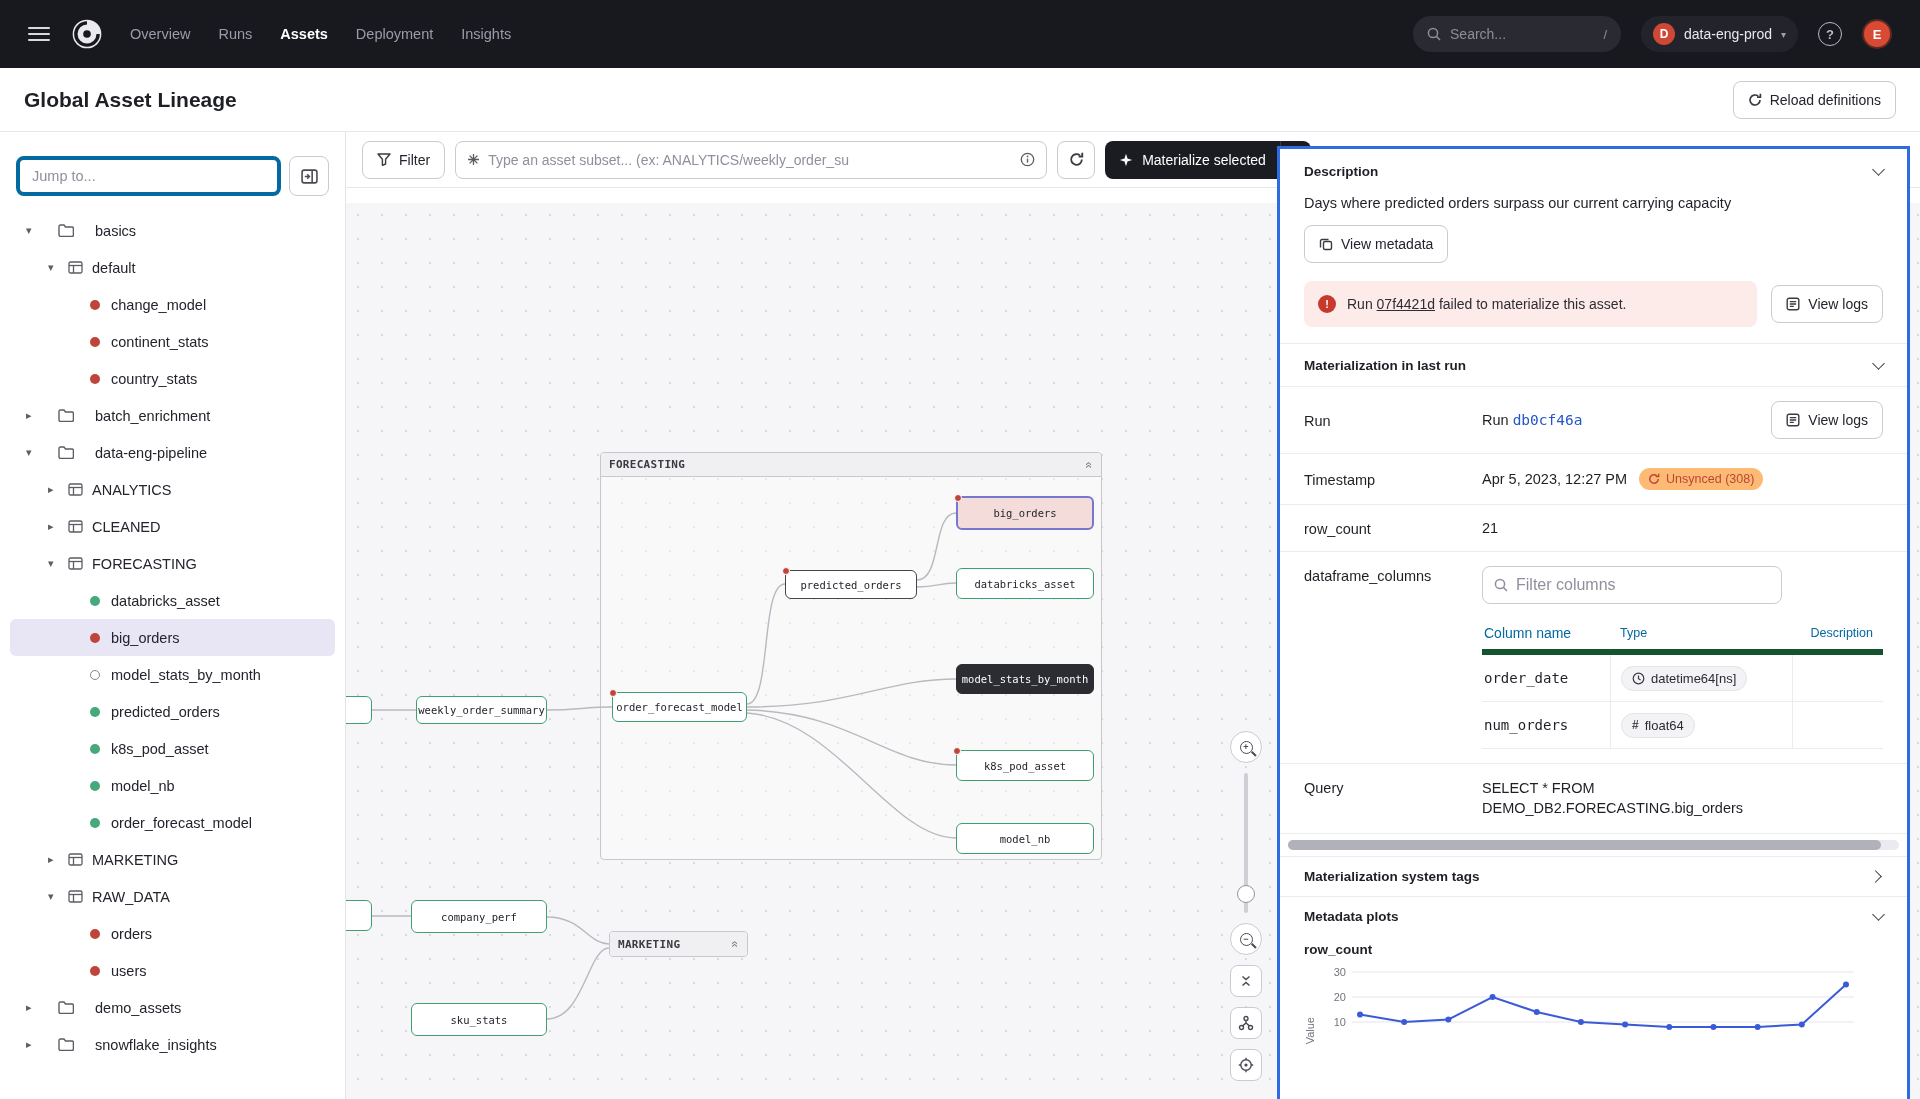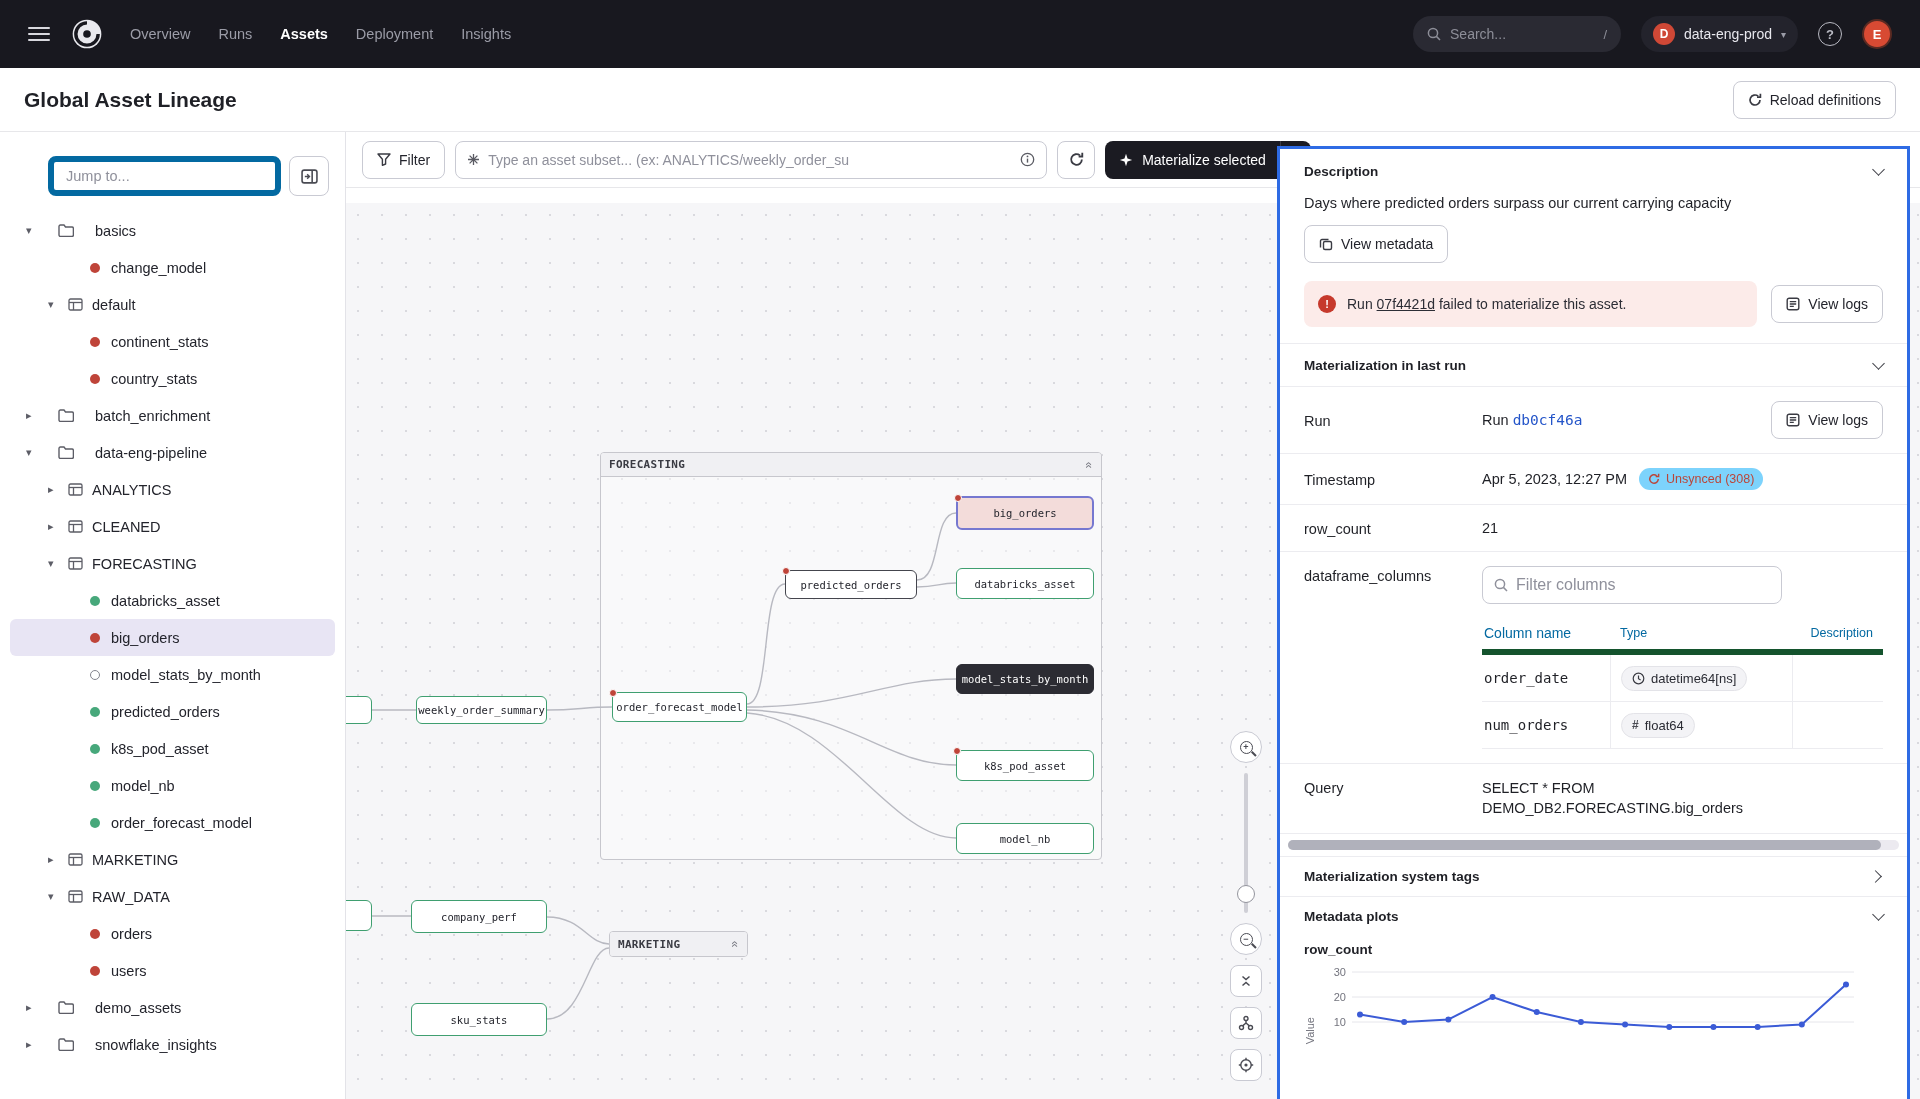--- a/index.html
+++ b/index.html
@@ -34,21 +34,21 @@
   .header-spacer { flex:1; }
   .btn { display:inline-flex; align-items:center; gap:8px; height:38px; padding:0 14px; border:1px solid #c9cad3; border-radius:8px; background:#fff; font-size:14px; color:#23242c; white-space:nowrap; }
   .btn svg { flex:none; }
 
   
   .content-row { position:relative; display:flex; height:967px; }
 
   
   .sidebar { width:346px; flex:none; border-right:1px solid #e3e3e8; background:#fff; padding-top:24px; overflow:hidden; }
   .sidebar-top { display:flex; gap:8px; padding:0 16px; }
-  .jump-input { flex:1; height:40px; border:6px solid #0369a1; border-radius:8px; padding:12px 12px; font-size:14.5px; color:#23242c;margin-left:32px; }
+  .jump-input { flex:1; height:40px; border:4px solid #0369a1; border-radius:8px; padding:12px 12px; font-size:14.5px; color:#23242c; }
   .jump-input::placeholder { color:#8f909b; }
   .collapse-btn { width:40px; height:40px; border:1px solid #c9cad3; border-radius:8px; background:#fff; display:flex; align-items:center; justify-content:center; }
   .tree { margin-top:16px; }
   .tree-row { display:flex; align-items:center; height:37px; cursor:pointer; font-size:14.5px; color:#23242c; margin:0 10px; border-radius:6px; }
   .tree-row.lvl0 { padding-left:16px;gap:12px; }
   .tree-row.lvl1 { padding-left:38px; }
   .tree-row.lvl2 { padding-left:80px; }
   .tree-row .caret { width:20px; flex:none; font-size:11px; color:#5c5d66; }
   .tree-row.caret-down .caret::before { content:"▾"; }
   .tree-row.caret-right .caret::before { content:"▸"; }
@@ -118,21 +118,21 @@
   .error-text { font-size:14px; color:#2c2d35; }
   .error-text .lnk { text-decoration:underline; cursor:pointer; }
   .details-row { display:flex; border-bottom:1px solid #ececf0; padding:14px 24px; align-items:flex-start; }
   .details-row.center { align-items:center; }
   .details-label { width:178px; flex:none; font-size:14.5px; color:#1f2026; padding-top:2px; }
   .details-value { flex:1; font-size:14.5px; color:#1f2026; }
   .run-row-val { display:flex; align-items:center; justify-content:space-between; }
   .mono { font-family:"DejaVu Sans Mono", monospace; }
   .run-link { color:#2455c9; }
   .ts-val { display:flex; align-items:center; gap:12px; }
-  .pill-badge { display:inline-flex; align-items:center; gap:6px; background:#7dd3fc; color:#bb4538; border-radius:11px; padding:4px 9px; font-size:12.5px; }
+  .pill-badge { display:inline-flex; align-items:center; gap:6px; background:#fdba74; color:#bb4538; border-radius:11px; padding:4px 9px; font-size:12.5px; }
   .filter-input { width:300px; height:38px; border:1px solid #c9cad3; border-radius:8px; display:flex; align-items:center; gap:8px; padding:0 11px; color:#8f909b; }
   .filter-input input { flex:1; border:none; font-size:16px; color:#23242c; min-width:0; }
   .filter-input input::placeholder { color:#8f909b; }
   .cols-table { margin-top:13px; width:100%; }
   .ct-row { display:flex; align-items:center; border-bottom:1px solid #ececf0; min-height:46px; }
   .ct-row.ct-h { min-height:32px; border-bottom:6px solid #14532d; font-size:12.5px; color:#0369a1; }
   .ct-name { width:128px; flex:none; padding:0 10px 0 2px; font-size:14px; }
   .ct-type { width:182px; flex:none; border-left:1px solid #ececf0; padding:0 10px; display:flex; align-items:center; min-height:inherit; align-self:stretch; }
   .ct-desc { flex:1; border-left:1px solid #ececf0; padding:0 10px; align-self:stretch; display:flex; align-items:center; justify-content:flex-end; }
   .ct-h .ct-type, .ct-h .ct-desc { border-left:none; }
@@ -221,36 +221,36 @@
 
         <div class="tree-row lvl0 folder caret-down">
           <span class="caret"></span>
           <svg class="icon-folder" width="16" height="13" viewBox="0 0 16 13">
             <path d="M1 2.5 C1 1.7 1.6 1 2.4 1 H6 l1.5 2 H14 c0.8 0 1.4 0.7 1.4 1.5 V11 c0 0.8 -0.6 1.5 -1.4 1.5 H2.4 C1.6 12.5 1 11.8 1 11 Z" fill="none" stroke="#5c5d66" stroke-width="1.4"></path>
           </svg>
 
           <span class="t-label">basics</span>
         </div>
 
-        <div class="tree-row lvl2 asset dot-red">
-
-          <span class="dot"></span>
-          <span class="t-label">change_model</span>
-        </div>
-
         <div class="tree-row lvl1 group caret-down">
           <span class="caret"></span>
 
           <svg class="icon-group" width="15" height="13" viewBox="0 0 15 13">
             <rect x="1" y="1" width="13" height="11" rx="1.5" fill="none" stroke="#5c5d66" stroke-width="1.3"></rect>
             <line x1="1" y1="4.5" x2="14" y2="4.5" stroke="#5c5d66" stroke-width="1.3"></line>
             <line x1="5.5" y1="4.5" x2="5.5" y2="12" stroke="#5c5d66" stroke-width="1.3"></line>
           </svg>
 
           <span class="t-label">default</span>
+        </div>
+
+        <div class="tree-row lvl2 asset dot-red">
+
+          <span class="dot"></span>
+          <span class="t-label">change_model</span>
         </div>
 
         <div class="tree-row lvl2 asset dot-red">
 
           <span class="dot"></span>
           <span class="t-label">continent_stats</span>
         </div>
 
         <div class="tree-row lvl2 asset dot-red">
 

